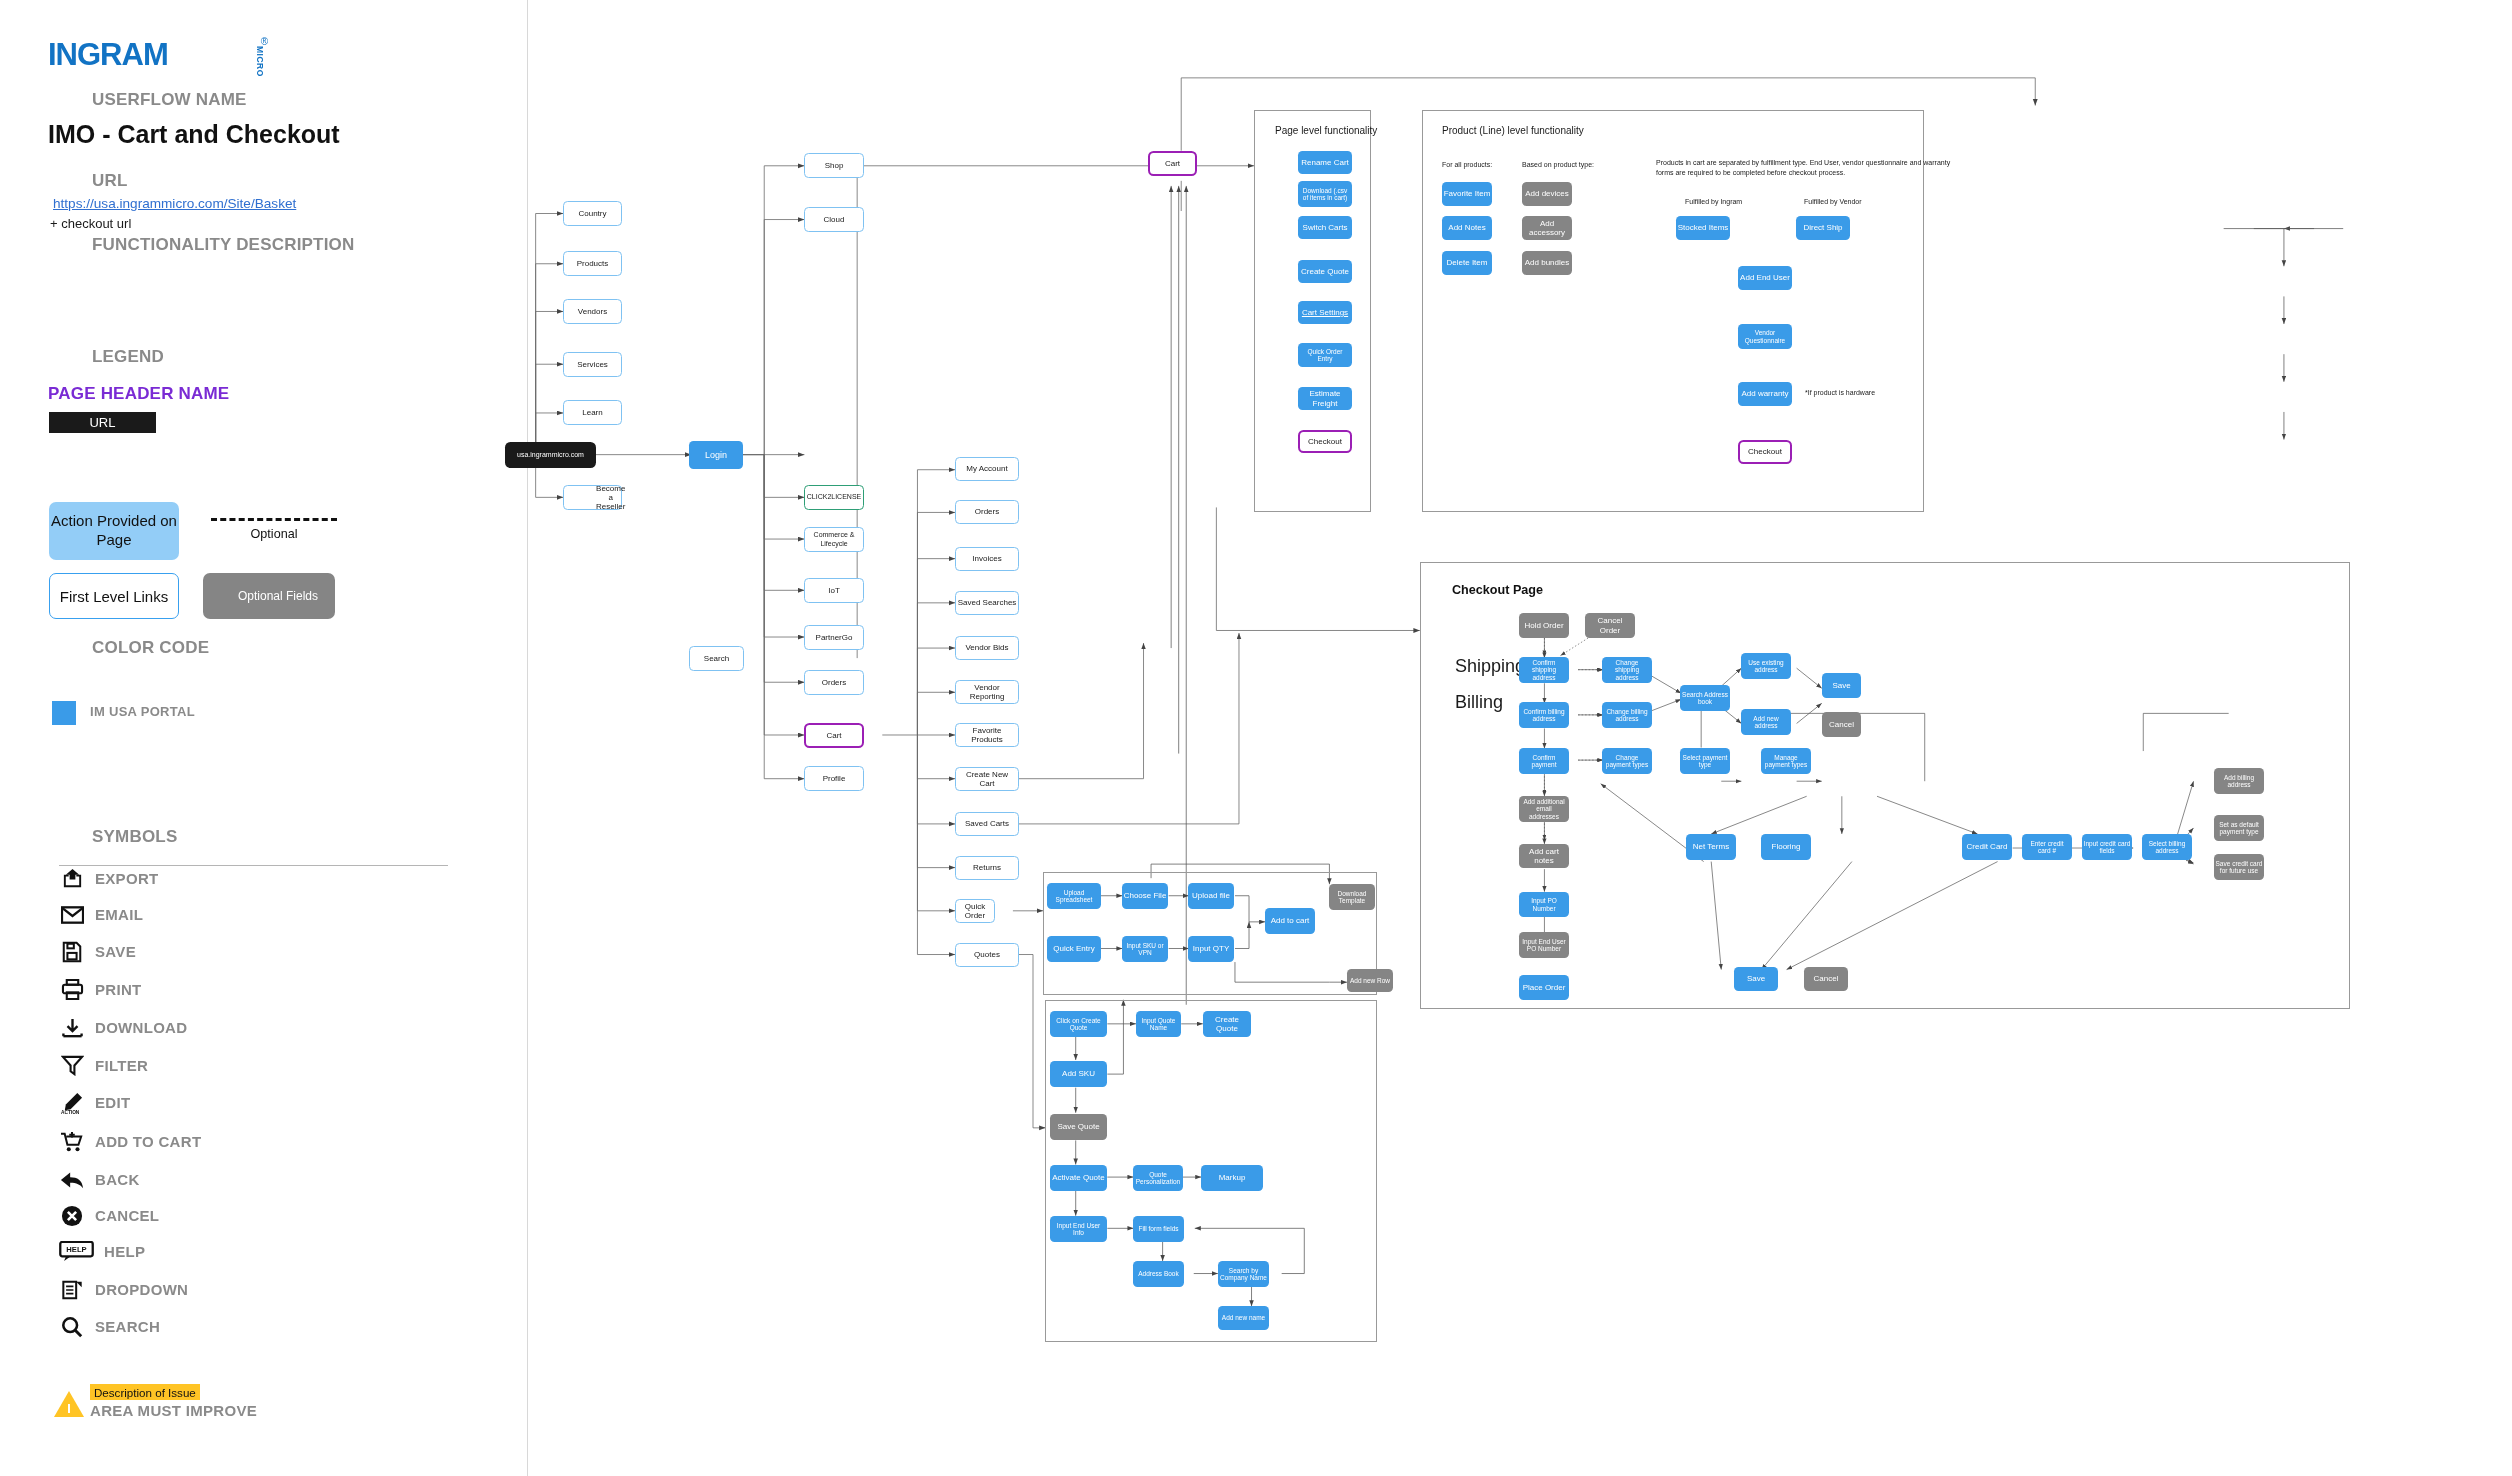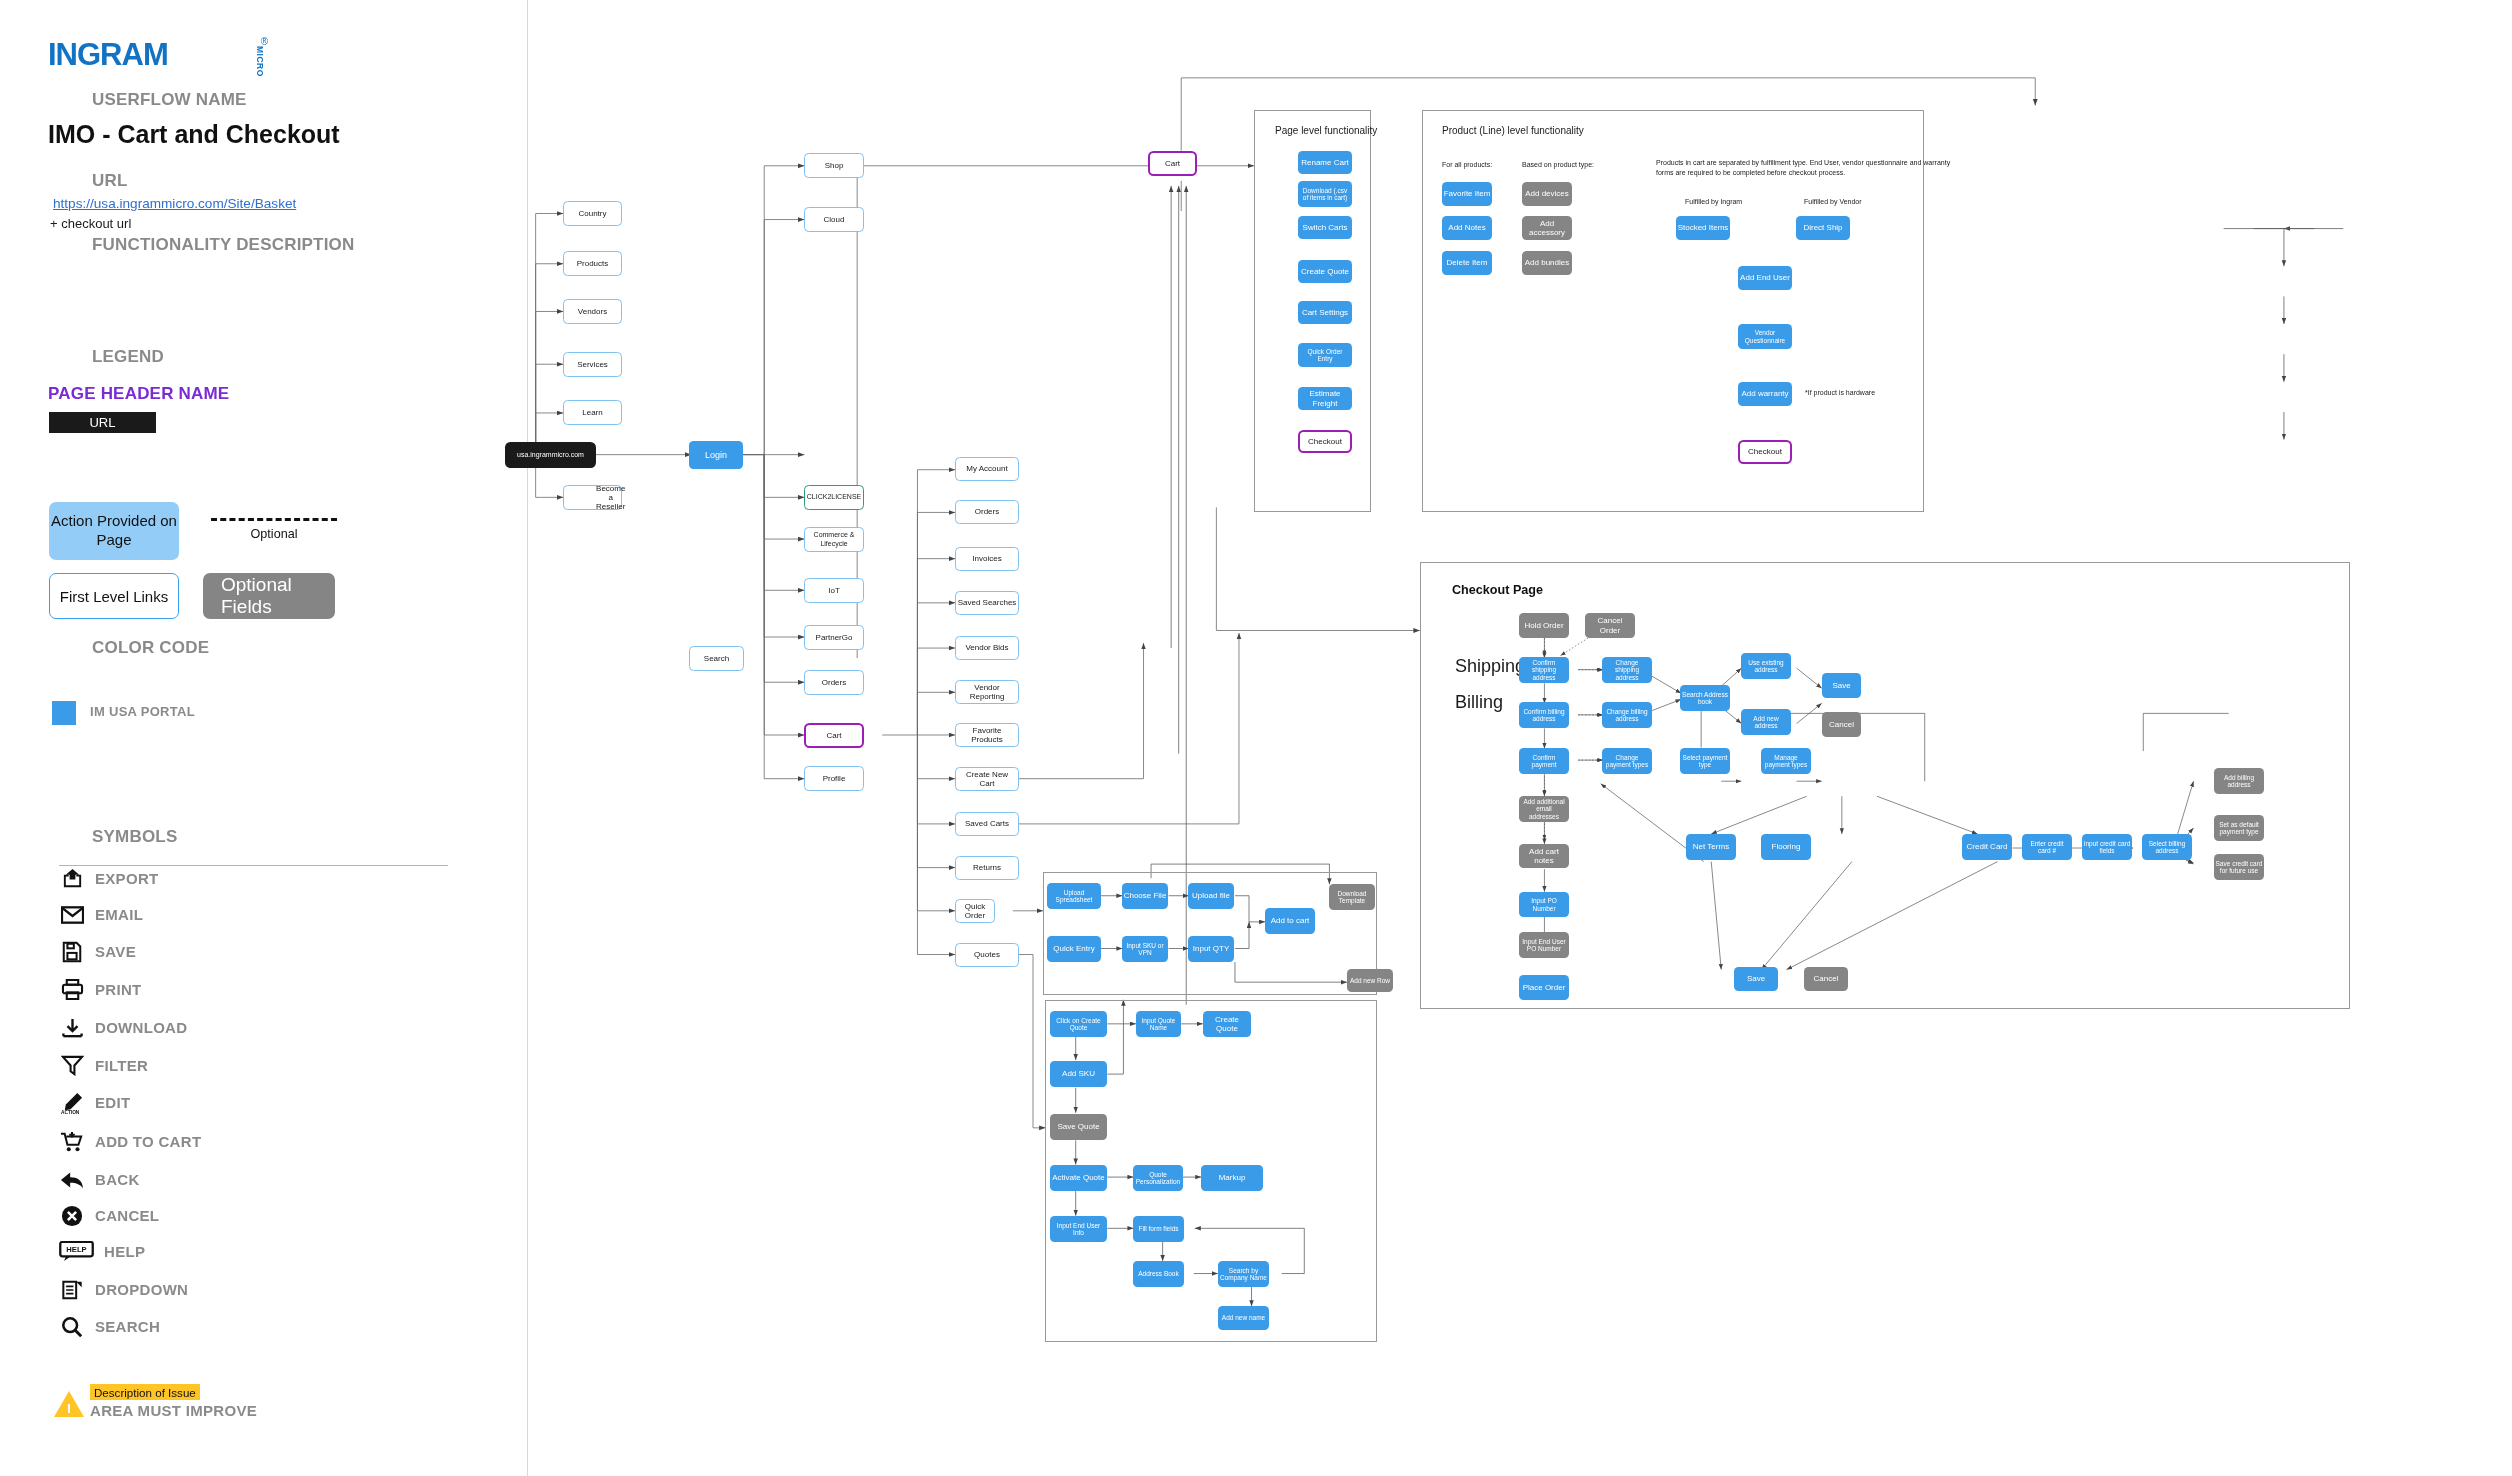--- a/index.html
+++ b/index.html
@@ -100,21 +100,21 @@
     width: 130px; height: 46px;
     background: #fff; border: 1.5px solid #38a0ef; border-radius: 7px;
     display: flex; align-items: center; justify-content: center;
     font-size: 15px; color: #111;
   }
   .lg-optfields {
     position: absolute; left: 203px; top: 573px;
     width: 132px; height: 46px;
     background: #858585; border-radius: 7px;
     display: flex; align-items: center; justify-content: center;
-    font-size: 19px; color: #fff; padding-left: 18px;
+    font-size: 12px; color: #fff; padding-left: 18px;
   }
   .sw-box {
     position: absolute; left: 52px; top: 701px;
     width: 23.6px; height: 23.6px; background: #3A9BE8;
   }
   .sw-label {
     position: absolute; left: 90px; top: 704px;
     font-size: 13px; font-weight: bold; color: #8a8a8a;
     letter-spacing: 0.3px;
   }
@@ -550,21 +550,21 @@
     <div class="node n-link" style="left:480px; top:856px; width:64px; height:24px;">Returns</div>
     <div class="node n-link" style="left:480px; top:899px; width:40px; height:24px;">Quick Order</div>
     <div class="node n-link" style="left:480px; top:943px; width:64px; height:24px;">Quotes</div>
 
     <div class="group" style="left:779px; top:110px; width:117px; height:402px;"></div>
     <div class="group-title" style="left:800px; top:125px;">Page level functionality</div>
     <div class="node n-blue" style="left:823px; top:151px; width:54px; height:23px;">Rename Cart</div>
     <div class="node n-blue" style="left:823px; top:181px; width:54px; height:26px; font-size:6.5px;">Download (.csv of items in cart)</div>
     <div class="node n-blue" style="left:823px; top:216px; width:54px; height:23px;">Switch Carts</div>
     <div class="node n-blue" style="left:823px; top:260px; width:54px; height:23px;">Create Quote</div>
-    <div class="node n-blue" style="left:823px; top:301px; width:54px; height:23px;">Cart Settings</div>
+    <div class="node n-blue" style="left:823px; top:301px; width:54px; height:23px;text-decoration:underline;">Cart Settings</div>
     <div class="node n-blue" style="left:823px; top:343px; width:54px; height:24px; font-size:6.5px;">Quick Order Entry</div>
     <div class="node n-blue" style="left:823px; top:387px; width:54px; height:23px;">Estimate Freight</div>
     <div class="node n-cart" style="left:823px; top:430px; width:54px; height:23px;">Checkout</div>
 
     <div class="group" style="left:947px; top:110px; width:502px; height:402px;"></div>
     <div class="group-title" style="left:967px; top:125px;">Product (Line) level functionality</div>
     <div class="cap" style="left:967px; top:161px;">For all products:</div>
     <div class="cap" style="left:1047px; top:161px;">Based on product type:</div>
 
     <div class="node n-blue" style="left:967px; top:182px; width:50px; height:24px;">Favorite Item</div>

